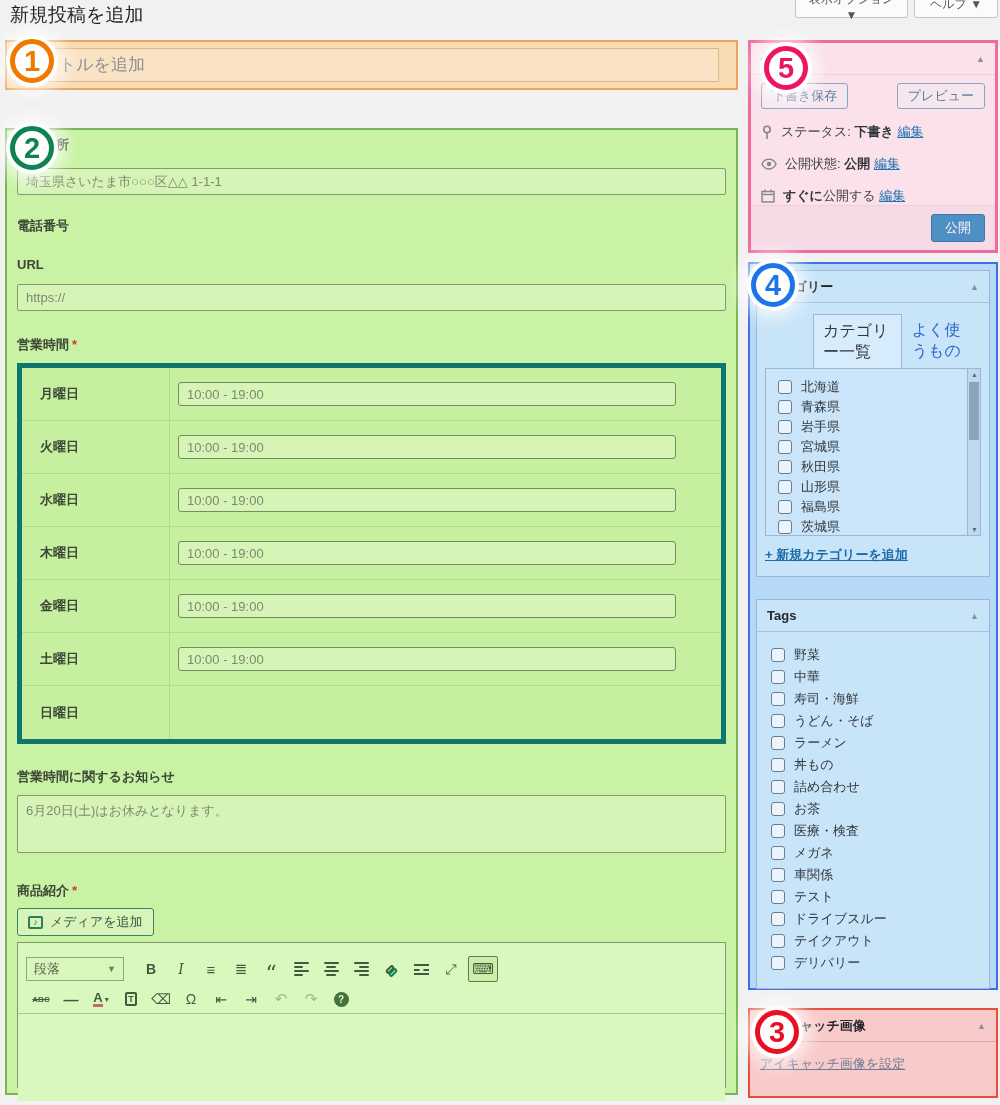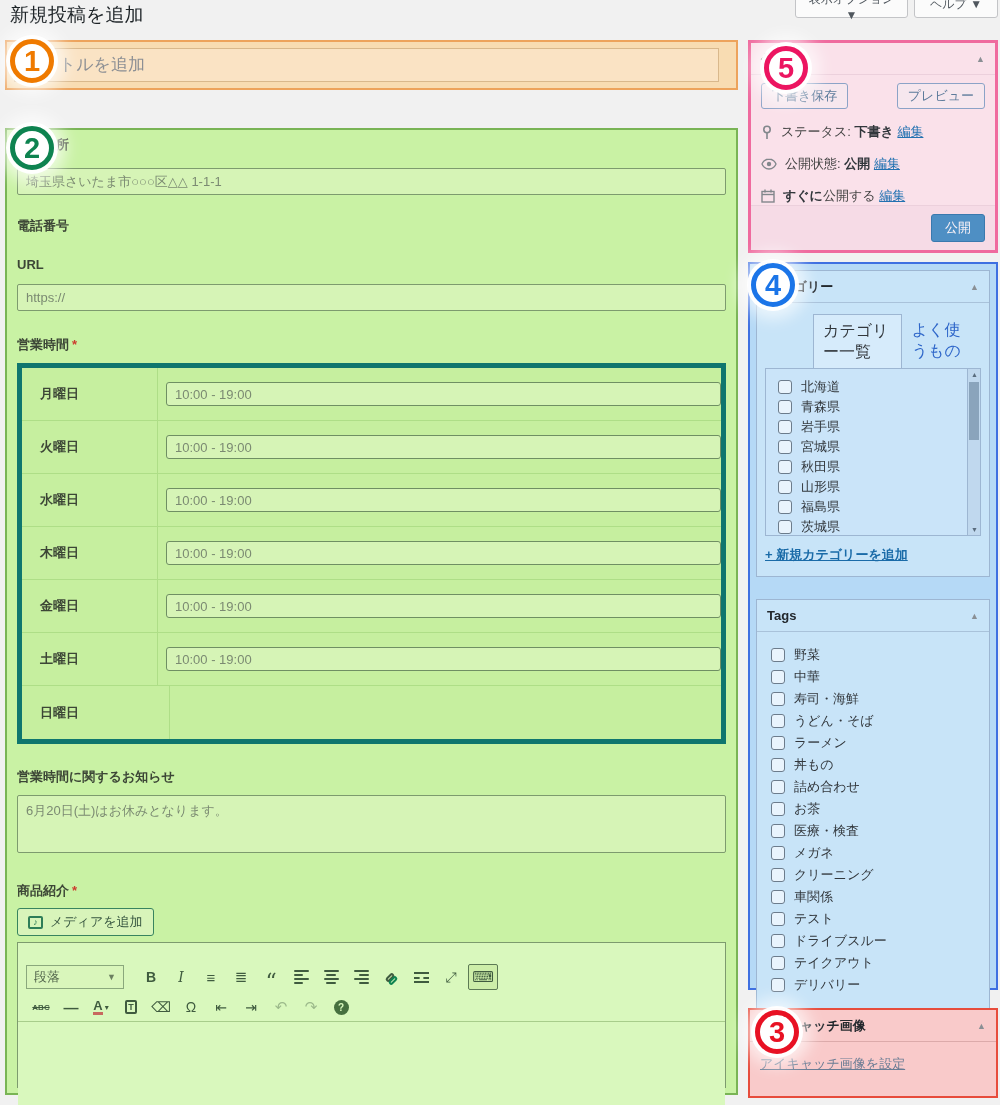--- a/index.html
+++ b/index.html
@@ -39,35 +39,35 @@
   .ginput{ display:block; width:100%; height:27px; background:#d6f4b6; border:1px solid #7d9b6e;
            border-radius:2px; font-size:13px; padding:0 8px; color:#555; margin-top:12px; font-family:inherit; }
   .ginput::placeholder, .hcell input::placeholder, .notice-ta::placeholder{ color:#7b8a72; opacity:1; }
   .ginput.first{ margin-top:14px; }
   .htable{ border:5px solid #0f766e; margin-top:9px; background:#c6ef9f; }
   .hrow{ display:flex; height:53px; border-bottom:1px solid #aede87; align-items:center; }
   .hrow:last-child{ border-bottom:none; }
   .hday{ width:148px; padding-left:18px; font-size:13px; font-weight:700; color:#3c4636;
          align-self:stretch; display:flex; align-items:center; border-right:1px solid #aede87; }
   .hcell{ flex:1; padding-left:8px; }
-  .hcell input{ width:555px; height:24px; background:#d6f4b6; border:1px solid #6f8f63; border-radius:3px;
+  .hcell input{ width:498px; height:24px; background:#d6f4b6; border:1px solid #6f8f63; border-radius:3px;
                 font-size:13px; padding:0 8px; color:#555; font-family:inherit; }
   .notice-ta{ display:block; width:100%; height:58px; background:#d6f4b6; border:1px solid #7d9b6e;
               border-radius:2px; font-size:13px; padding:6px 8px; color:#555; resize:none; margin-top:9px;
               font-family:inherit; }
   .media-btn{ display:inline-flex; align-items:center; gap:7px; background:#d8f4ba; border:1px solid #38845f;
               border-radius:3px; height:28px; padding:0 10px; font-size:13px; color:#35543f; margin-top:8px;
               cursor:pointer; font-family:inherit; }
   .media-ic{ width:15px; height:13px; border:2px solid #2e7d58; border-radius:2px; display:inline-flex;
              align-items:center; justify-content:center; font-size:9px; color:#2e7d58; font-weight:700; }
 
   
   .editor{ margin-top:6px; border:1px solid #7d9b6e; height:146px; background:#d9f8bd; }
   .etb{ display:flex; align-items:center; padding:3px 8px; }
-  .etb.row1{ padding-top:21px; }
+  .etb.row1{ padding-top:13px; }
   .pselect{ width:98px; height:24px; border:1px solid #8aa87c; background:#d9f6bb; display:flex;
             align-items:center; justify-content:space-between; padding:0 7px; font-size:13px;
             color:#55684e; margin-right:12px; cursor:pointer; }
   .pselect .dd{ font-size:9px; color:#6b7f60; }
   .eicon{ min-width:26px; height:22px; display:inline-flex; align-items:center; justify-content:center;
           color:#3f5b3f; font-size:15px; background:none; border:none; margin:0 2px; cursor:pointer;
           font-family:inherit; }
   .eicon.tgl{ border:1px solid #5c7a54; border-radius:2px; background:#cdeea9; min-width:30px; height:26px; }
   .eicon.dis{ opacity:.4; }
   .bars{ display:inline-flex; flex-direction:column; gap:2px; width:15px; }
@@ -484,24 +484,20 @@
           <label class="tag-item">
             <span class="cb"></span>
             <span>医療・検査</span>
           </label>
           <label class="tag-item">
             <span class="cb"></span>
             <span>メガネ</span>
           </label>
           <label class="tag-item">
             <span class="cb"></span>
-            <span>クリーニング</span>
-          </label>
-          <label class="tag-item">
-            <span class="cb"></span>
             <span>車関係</span>
           </label>
           <label class="tag-item">
             <span class="cb"></span>
             <span>テスト</span>
           </label>
           <label class="tag-item">
             <span class="cb"></span>
             <span>ドライブスルー</span>
           </label>

